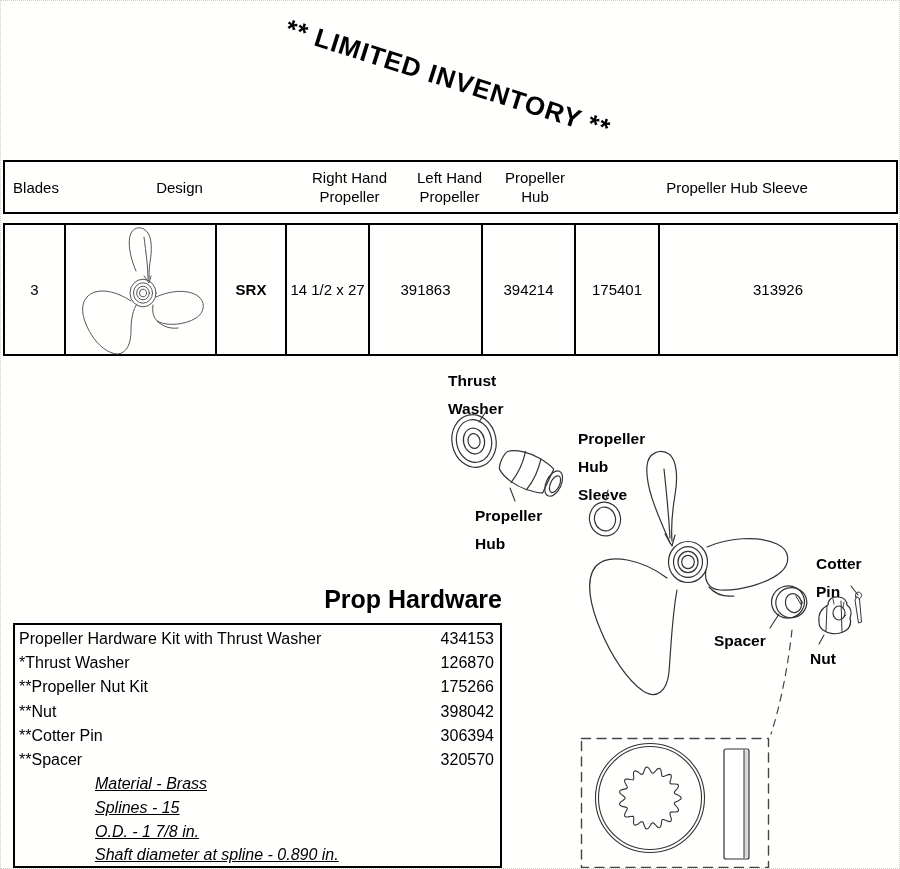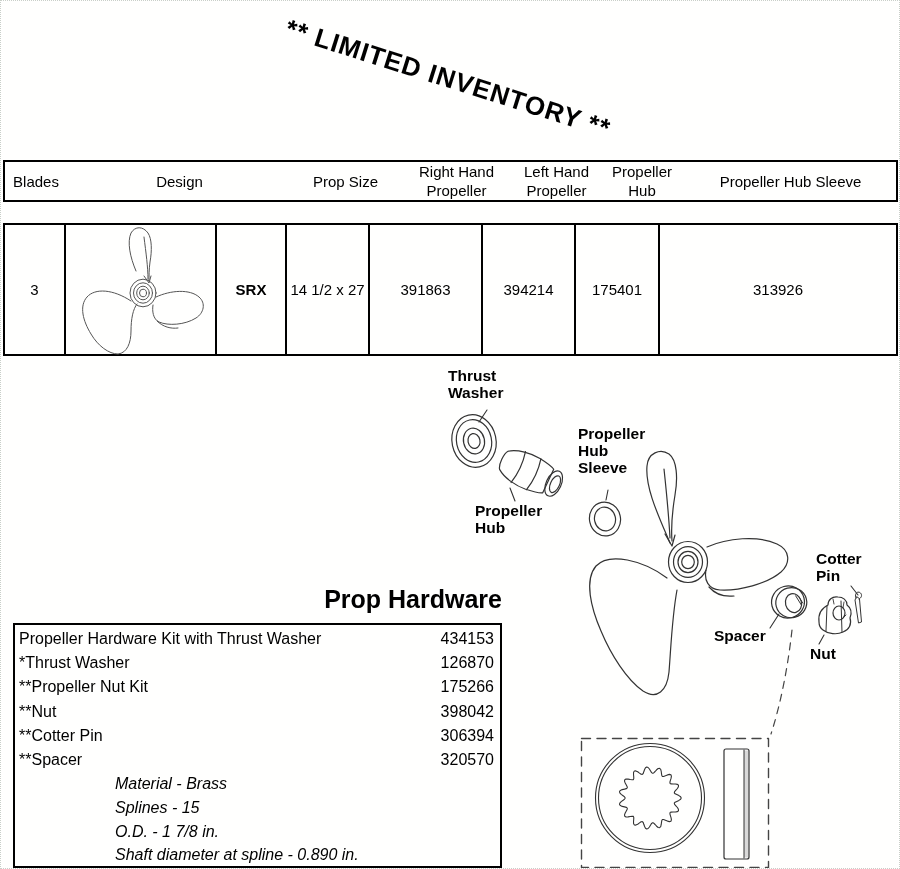--- a/index.html
+++ b/index.html
@@ -9,71 +9,70 @@
     font-family:"Liberation Sans","DejaVu Sans",sans-serif;
     border:1px dotted #c9cfc9;
   }
   svg{position:absolute;left:0;top:0;pointer-events:none;}
   .banner{
     position:absolute;left:290px;top:12px;white-space:nowrap;
     font-size:26px;font-weight:bold;letter-spacing:1px;
     transform:rotate(17.5deg);transform-origin:0 0;
   }
   .hdrbox{
-    position:absolute;left:2px;top:159px;width:895px;height:42px;
+    position:absolute;left:2px;top:159px;width:895px;height:54px;
     border:2px solid #000;box-sizing:border-box;display:flex;
   }
   .hcell{
     display:flex;align-items:center;justify-content:center;text-align:center;
     font-size:15px;line-height:19px;white-space:pre-line;height:100%;
   }
   .rowbox{
     position:absolute;left:2px;top:222px;width:895px;height:133px;
     border:2px solid #000;box-sizing:border-box;display:flex;
   }
   .rcell{
     display:flex;align-items:center;justify-content:center;height:100%;
     font-size:15px;box-sizing:border-box;
   }
   .rdiv{border-right:2px solid #000;}
   .srx{font-weight:bold;}
   .partlabel{
-    position:absolute;font-weight:bold;font-size:15.5px;line-height:17px;
+    position:absolute;font-weight:bold;font-size:15.5px;line-height:28px;
     white-space:pre-line;
   }
   .center{}
   .hwtitle{
     position:absolute;left:12px;top:584px;width:489px;text-align:right;
     font-size:25px;font-weight:bold;
   }
   .hwbox{
     position:absolute;left:12px;top:622px;width:489px;height:245px;
     border:2px solid #000;box-sizing:border-box;
     display:flex;flex-direction:column;padding-top:2px;
   }
   .hwrow{
     display:flex;justify-content:space-between;align-items:center;
     font-size:16px;height:24.2px;padding:0 6px 0 4px;flex:0 0 auto;
   }
   .hwnote{
     display:flex;align-items:center;font-size:16px;font-style:italic;
-    height:23.8px;padding-left:100px;flex:0 0 auto;
+    height:23.8px;padding-left:80px;flex:0 0 auto;text-decoration:underline;
   }
 </style>
 </head>
 <body>
 
 <div class="page">
 
   <div class="banner">** LIMITED INVENTORY **</div>
 
   <div class="hdrbox">
     <div class="hcell" style="width:62px">Blades</div>
     <div class="hcell" style="width:225px">Design</div>
-    <div class="hcell" style="width:107px">Prop Size</div>
     <div class="hcell" style="width:115px">Right Hand
 Propeller</div>
     <div class="hcell" style="width:85px">Left Hand
 Propeller</div>
     <div class="hcell" style="width:86px">Propeller
 Hub</div>
     <div class="hcell" style="flex:1">Propeller Hub Sleeve</div>
   </div>
 
   <div class="rowbox">

